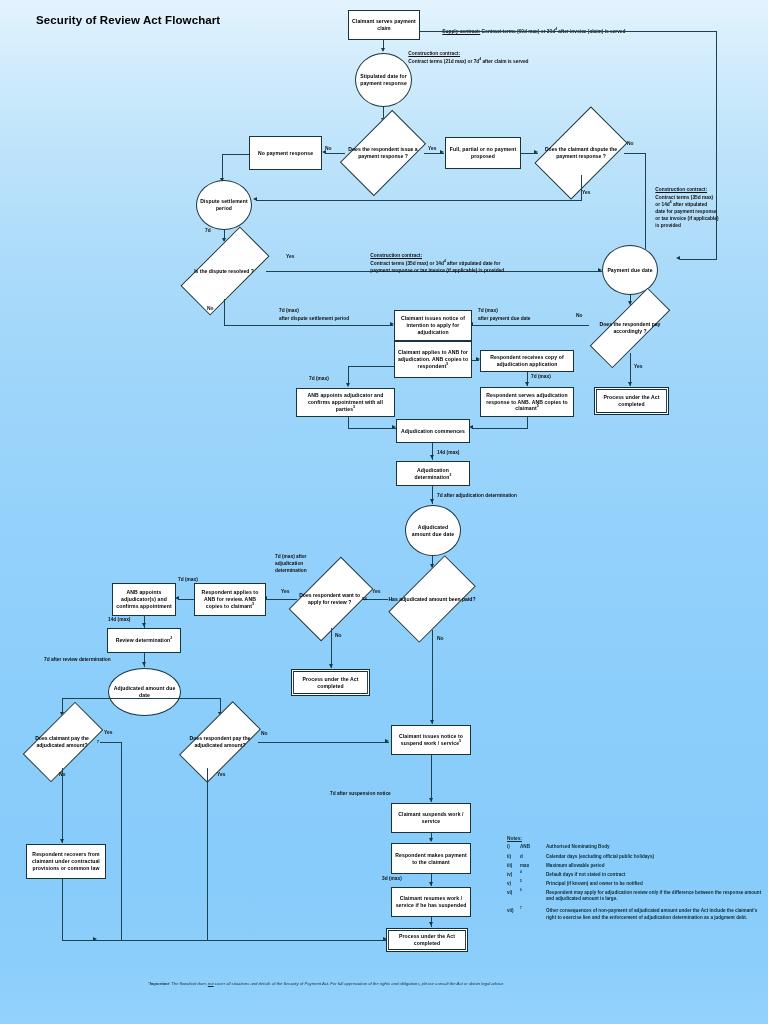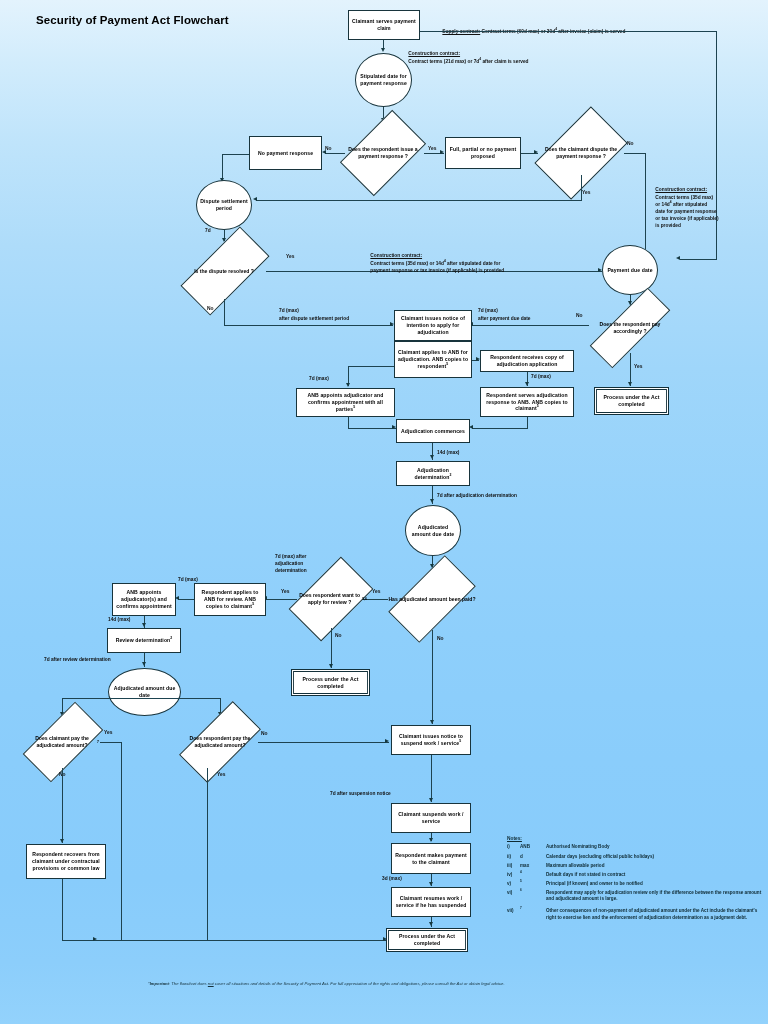--- a/index.html
+++ b/index.html
@@ -74,21 +74,21 @@
             font-style:italic;color:#16323c;line-height:1.4;font-weight:400;}
   #footnote b{font-weight:700;}
   #footnote u{text-decoration:underline;}
   sup{font-size:.68em;vertical-align:super;line-height:0;}
 </style>
 </head>
 <body>
 
 <div id="stage">
 
-  <div class="title">Security of Payment Act Flowchart</div>
+  <div class="title">Security of Review Act Flowchart</div>
 
   <div class="node box" style="left:348px;top:10px;width:72px;height:30px;">
     <span>Claimant serves payment claim</span>
   </div>
 
   <div class="lbl" style="left:437px;top:22px;">
     <span class="uline">Supply contract:</span><span> Contract terms (60d max) or 30d</span><sup>4</sup><span> after invoice (claim) is served</span>
   </div>
   <div class="ln lh" style="left:420px;top:31px;width:297px;"></div>
   <div class="ln lv" style="left:716px;top:31px;height:228px;"></div>

